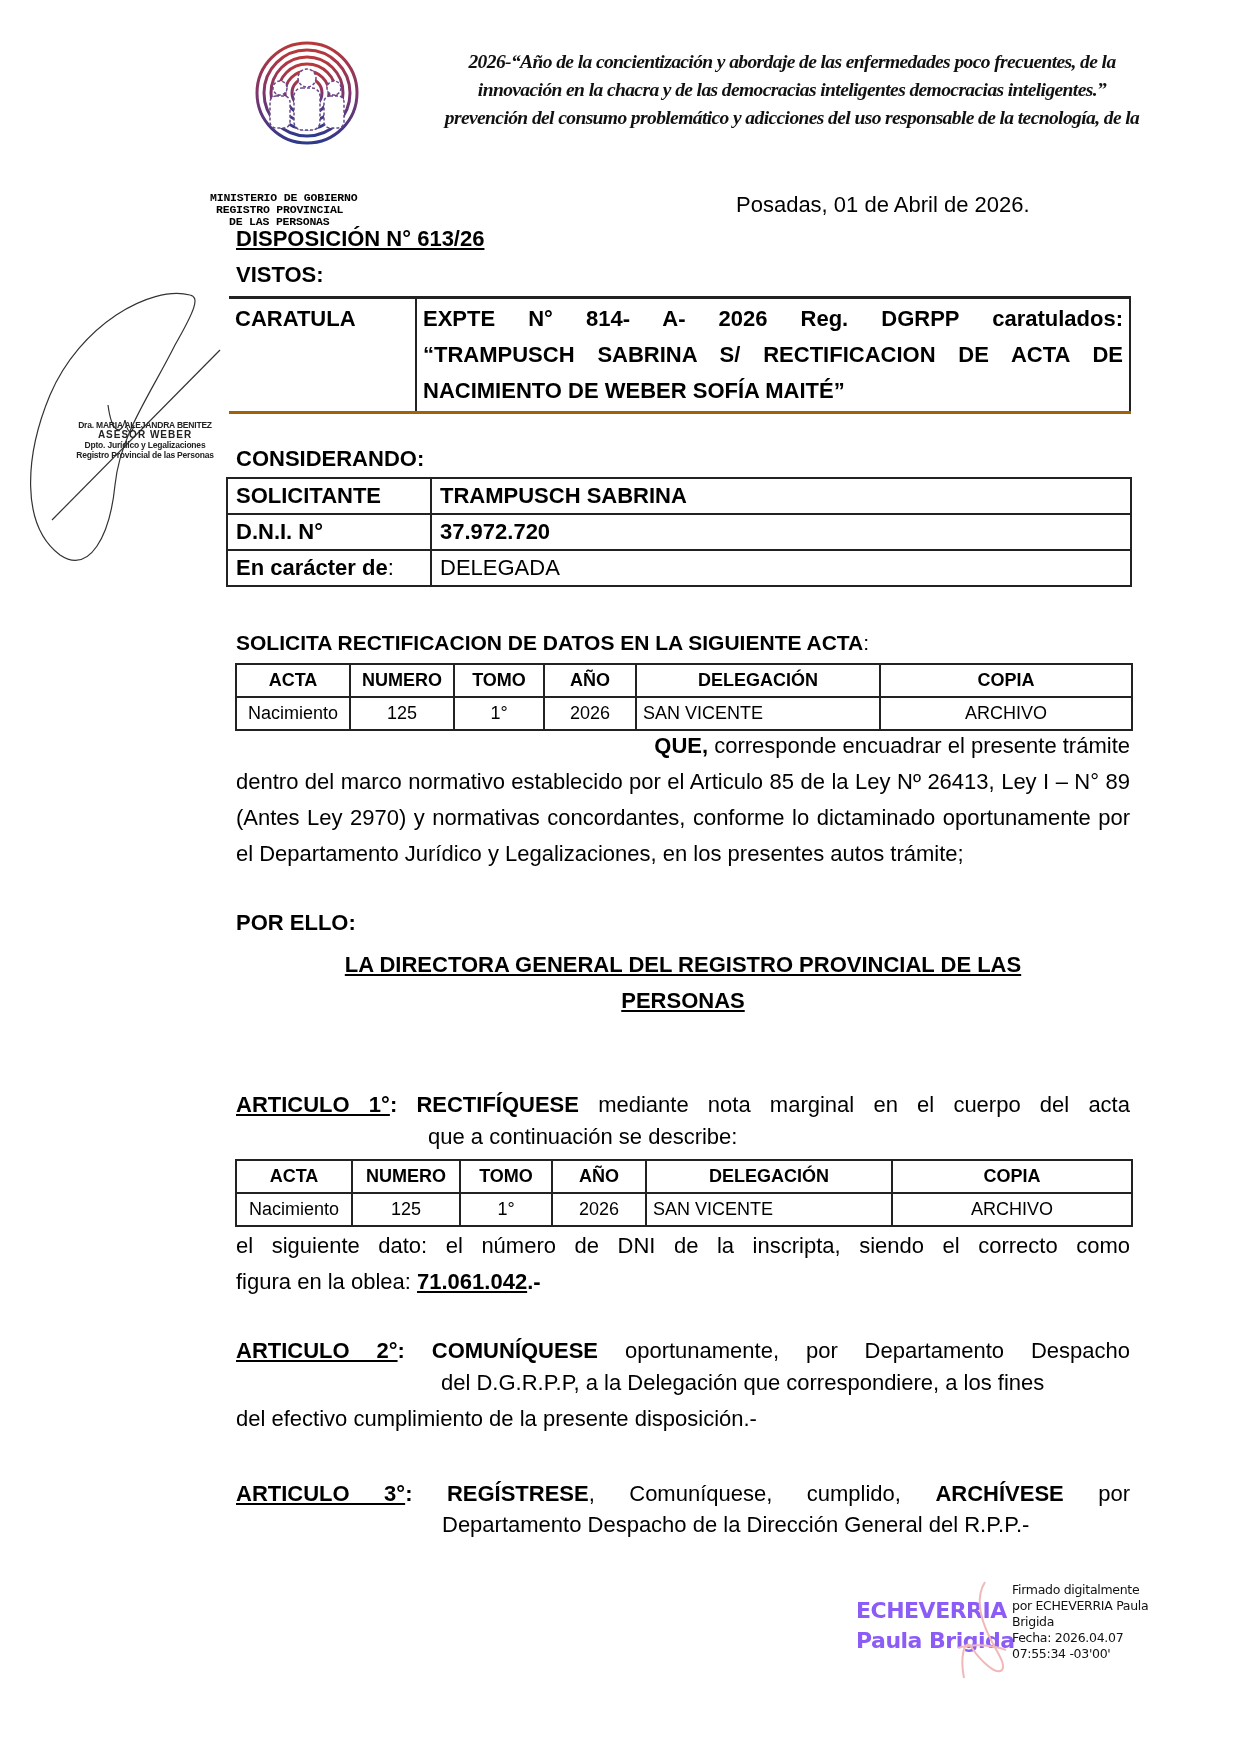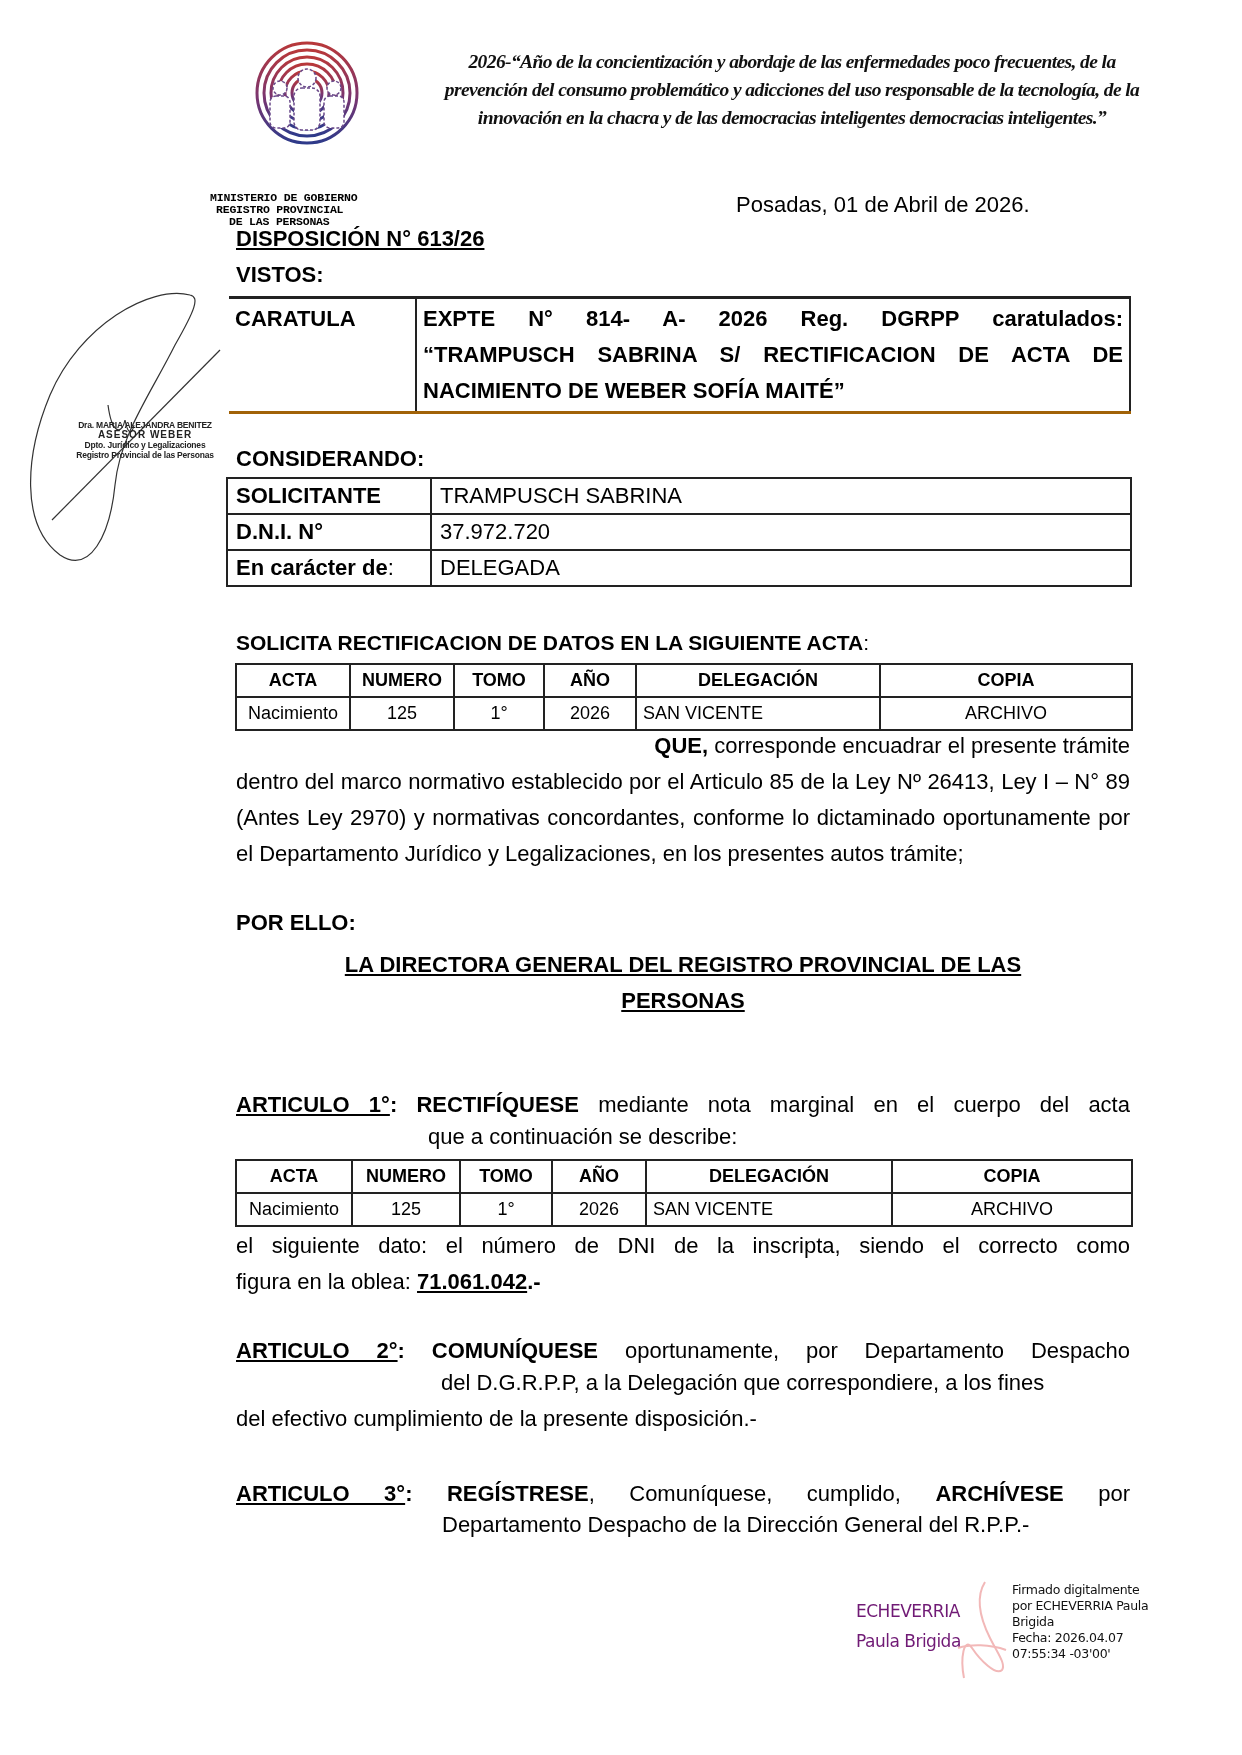--- a/index.html
+++ b/index.html
@@ -17,21 +17,21 @@
   table { border-collapse: collapse; }
   .t-caratula { left: 229px; top: 296px; width: 902px; font-size: 22px; font-weight: bold; }
   .t-caratula td { border: 2px solid #222; vertical-align: top; padding: 2px 6px; line-height: 36px; }
   .t-caratula .lbl { width: 174px; border-left: none; }
   .t-caratula .val { text-align: justify; text-align-last: left; }
   .t-caratula tr td { border-top: 3px solid #222; border-bottom: 3px solid #a16207; }
   .h-cons { left: 236px; top: 446px; font-weight: bold; font-size: 22px; }
   .t-sol { left: 226px; top: 477px; width: 906px; font-size: 22px; }
   .t-sol td { border: 2px solid #222; padding: 0 8px; height: 34px; }
   .t-sol .lbl { width: 186px; font-weight: bold; }
-  .t-sol .b { font-weight: normal; }
+  .t-sol .b { font-weight: bold; }
   .h-solic { left: 236px; top: 631px; font-weight: bold; font-size: 21px; }
   .t-acta { font-size: 18px; }
   .t-acta td, .t-acta th { border: 2px solid #222; height: 31px; padding: 0 6px; }
   .t-acta th { font-weight: bold; text-align: center; }
   .t-acta td { text-align: center; }
   .t-acta td.left { text-align: left; }
   .t-acta1 { left: 235px; top: 663px; width: 898px; }
   .t-acta2 { left: 235px; top: 1159px; width: 898px; }
   .para { left: 236px; width: 894px; font-size: 22px; line-height: 36px; text-align: justify; }
   .que { top: 728px; }
@@ -41,21 +41,21 @@
   .u { text-decoration: underline; }
   .bold { font-weight: bold; }
   .art1 { top: 1087px; }
   .art1-cont { left: 428px; top: 1124px; font-size: 22px; }
   .after-tbl { top: 1228px; }
   .art2 { top: 1333px; }
   .art2-l2 { left: 441px; top: 1370px; font-size: 22px; }
   .art2-l3 { left: 236px; top: 1406px; font-size: 22px; }
   .art3 { top: 1476px; }
   .art3-l2 { left: 442px; top: 1512px; font-size: 22px; }
-  .sig-name { left: 856px; top: 1596px; font-family: "DejaVu Sans", sans-serif; font-size: 17px; line-height: 30px; letter-spacing: -0.5px; color: #701a75; }
+  .sig-name { left: 856px; top: 1596px; font-family: "DejaVu Sans", sans-serif; font-size: 22px; line-height: 30px; letter-spacing: -0.5px; color: #8b5cf6; font-weight: bold; }
   .sig-mark { left: 950px; top: 1578px; width: 60px; height: 108px; }
   .sig-info { left: 1012px; top: 1582px; font-family: "DejaVu Sans", sans-serif; font-size: 12.5px; line-height: 16px; letter-spacing: -0.3px; color: #111; }
 </style>
 </head>
 <body>
 
 <div class="abs logo">
   <svg width="150" height="110" viewBox="0 0 150 110">
     <defs>
       <linearGradient id="lg" x1="0" y1="0" x2="0" y2="1">
@@ -83,22 +83,22 @@
   </svg>
 </div>
 <div class="abs ministry">
   <div style="padding-left:30px">MINISTERIO DE GOBIERNO</div>
   <div style="padding-left:36px">REGISTRO PROVINCIAL</div>
   <div style="padding-left:49px">DE LAS PERSONAS</div>
 </div>
 
 <div class="abs motto">
   <div>2026-“Año de la concientización y abordaje de las enfermedades poco frecuentes, de la</div>
+  <div>innovación en la chacra y de las democracias inteligentes democracias inteligentes.”</div>
   <div>prevención del consumo problemático y adicciones del uso responsable de la tecnología, de la</div>
-  <div>innovación en la chacra y de las democracias inteligentes democracias inteligentes.”</div>
 </div>
 
 <div class="abs sidesig">
   <svg width="230" height="290" viewBox="0 0 230 290">
     <g fill="none" stroke="#333" stroke-width="1.2">
       <path d="M190 10 C 150 0, 80 40, 50 110 C 25 170, 20 240, 60 270 C 90 290, 110 250, 115 200 C 120 150, 150 110, 175 60 C 195 25, 200 12, 190 10 Z"></path>
       <path d="M52 235 L 220 65"></path>
       <path d="M108 120 C 112 150, 122 150, 125 135 C 128 150, 132 150, 134 140"></path>
     </g>
   </svg>

